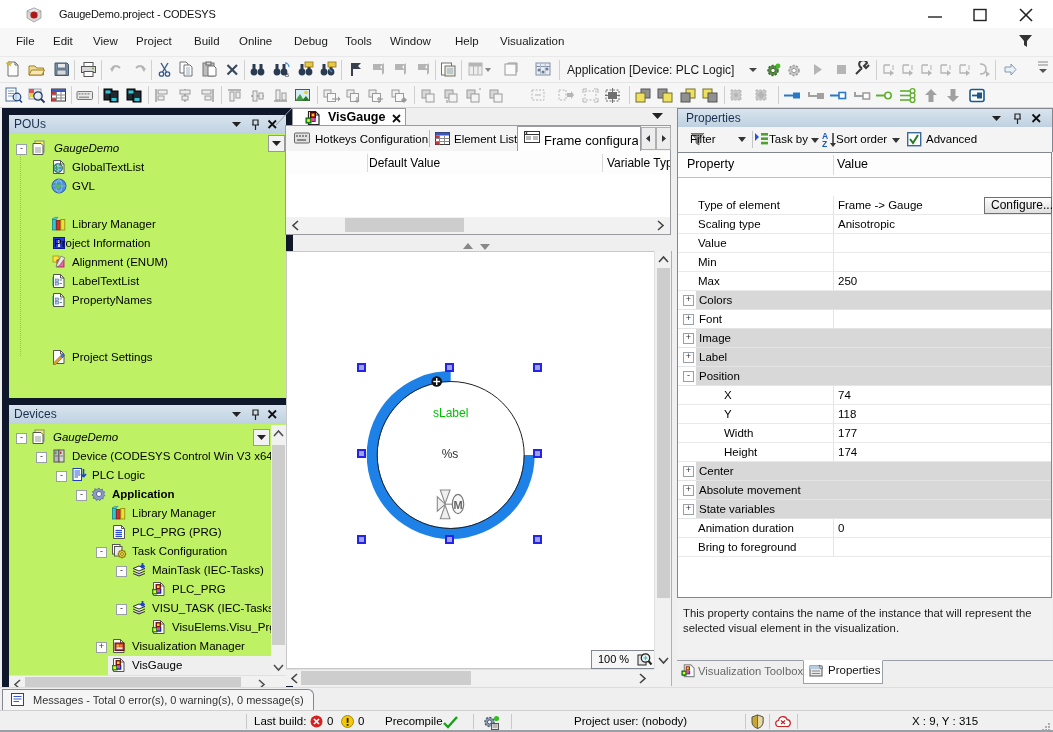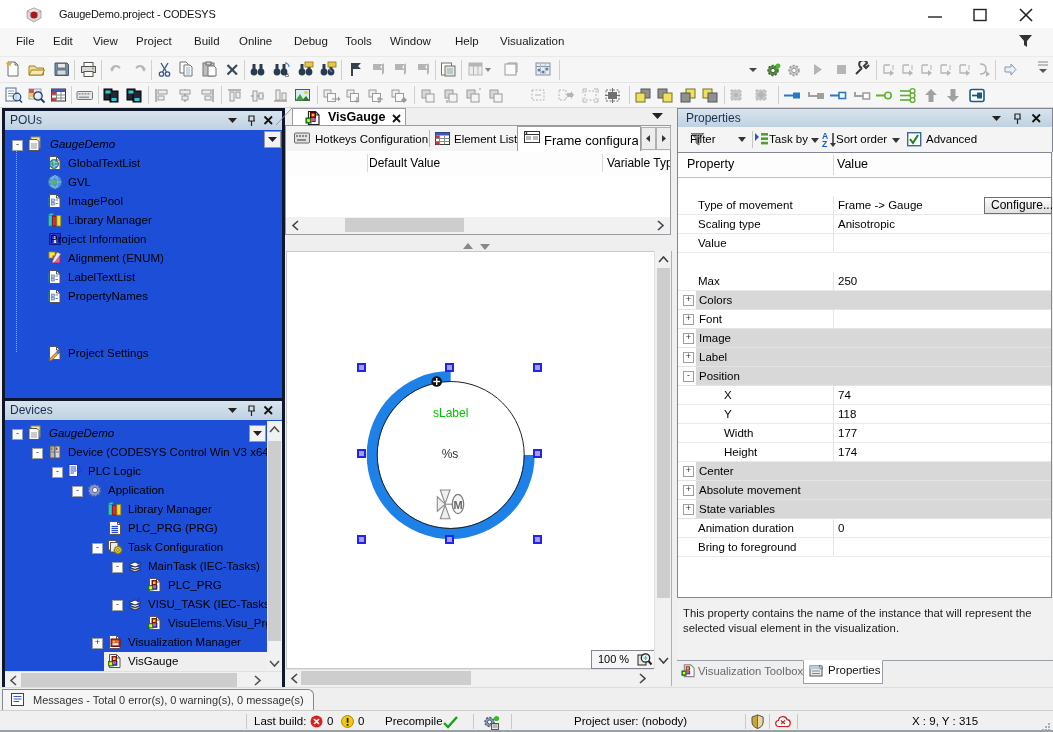--- a/index.html
+++ b/index.html
@@ -1,17 +1,17 @@
 <!DOCTYPE html>
 <html><head><meta charset="utf-8"><style>
 html,body{margin:0;padding:0}
 body{width:1053px;height:732px;position:relative;background:#EFEFEF;font-family:"Liberation Sans",sans-serif;overflow:hidden;font-size:12px;color:#000}
 .a{position:absolute}
 span.a{white-space:nowrap}
-.panel{position:absolute;border:3px solid #0f172a;background:#1d4ed8}
+.panel{position:absolute;border:7px solid #0f172a;background:#bef264}
 .phdr{position:absolute;left:0;right:0;top:0;height:19px;background:linear-gradient(#D8E4EF,#BFD1E0);color:#1A3050;font-size:12px;line-height:19px;padding-left:5px}
 .trow{position:absolute;height:19px;line-height:19px;white-space:nowrap;font-size:11.5px}
 .ticon{position:absolute;width:16px;height:16px}
 .sep{position:absolute;width:1px;background:#D0D0D0;top:3px;bottom:3px}
 .grow{position:absolute;left:0;right:0;height:19px;line-height:19px}
 .pm{position:absolute;width:9px;height:9px;border:1px solid #9AA0A8;background:#FCFCFC;font-size:9px;line-height:7px;text-align:center;color:#333}
 .sb{background:#F1F1F1}
 .sbthumb{position:absolute;background:#CDCDCD}
 .hnd{position:absolute;width:9px;height:9px;background:#A0A0F0;border:2px solid #2323EB;box-sizing:border-box}
 .menu-it{position:absolute;top:0;height:100%;line-height:27px;font-size:11.5px;color:#1a1a1a}
@@ -174,20 +174,21 @@
     <svg class="a" style="left:535px;top:4px" width="17" height="17" viewBox="0 0 17 17">
       <rect x="1" y="2" width="14" height="12" fill="#E8ECF2" stroke="#8090A8"></rect>
       <line x1="1" y1="5.5" x2="15" y2="5.5" stroke="#8090A8"></line>
       <line x1="5.5" y1="2" x2="5.5" y2="14" stroke="#B0BCCC"></line>
       <line x1="10.2" y1="2" x2="10.2" y2="14" stroke="#B0BCCC"></line>
       <circle cx="4" cy="9" r="1.5" fill="#6A7A90"></circle>
       <circle cx="8" cy="11" r="1.5" fill="#6A7A90"></circle>
       <circle cx="12" cy="8" r="1.5" fill="#6A7A90"></circle>
     </svg>
     <div class="sep" style="left:559px"></div>
+    <div class="a" style="left:567px;top:0;height:26px;line-height:26px;font-size:12px;color:#1a1a1a">Application [Device: PLC Logic]</div>
     <svg class="a" style="left:748px;top:4px" width="10" height="17" viewBox="0 0 10 17">
       <polygon points="1,7 9,7 5,11" fill="#444"></polygon>
     </svg>
     <svg class="a" style="left:765px;top:4px" width="19" height="18" viewBox="0 0 19 18">
       <circle cx="8" cy="9.5" r="5" fill="#5A8A4A" stroke="#3A6A2A" stroke-width="1.5" stroke-dasharray="2 1.6"></circle>
       <circle cx="8" cy="9.5" r="2.2" fill="#fff" stroke="#3A6A2A"></circle>
       <circle cx="13" cy="5.0" r="2.4" fill="#40C020"></circle>
     </svg>
     <svg class="a" style="left:786px;top:4px" width="19" height="18" viewBox="0 0 19 18">
       <circle cx="8" cy="9.5" r="5" fill="#C8C8C8" stroke="#9A9A9A" stroke-width="1.5" stroke-dasharray="2 1.6"></circle>
@@ -494,32 +495,20 @@
     </div>
     <div class="trow" style="left:0;top:62px;right:14px;">
       <span class="ticon" style="left:42px;top:1px"><svg width="16" height="16" viewBox="0 0 16 16">
           <circle cx="8" cy="8" r="7" fill="#4A90E0" stroke="#2A5AA0"></circle>
           <ellipse cx="8" cy="8" rx="3" ry="6.5" fill="none" stroke="#88B8E8" stroke-width="0.9"></ellipse>
           <line x1="1.5" y1="8" x2="14.5" y2="8" stroke="#88B8E8" stroke-width="0.9"></line>
           <path d="M3 4.5 q5-3 8 0 M3 11.5 q5 3 8 0" fill="none" stroke="#88B8E8" stroke-width="0.9"></path>
           <path d="M4 5 q2 3 7 1 l-2 4 q-3 2-5-1z" fill="#58B858" stroke="none"></path>
         </svg></span>
       <span class="a" style="left:63px">GVL</span>
-    </div>
-    <div class="trow" style="left:0;top:81px;right:14px;">
-      <span class="ticon" style="left:42px;top:1px"><svg width="16" height="16" viewBox="0 0 16 16">
-          <rect x="1.5" y="4" width="2.5" height="9" fill="#2A8A8A"></rect>
-          <path d="M2.5 1.5 h7 l3.5 3.5 v9.5 h-10.5 z" fill="#FCFCFC" stroke="#555" stroke-width="1"></path>
-          <path d="M9.5 1.5 v3.5 h3.5" fill="none" stroke="#555" stroke-width="1"></path>
-          <rect x="4.5" y="6" width="3" height="2.5" fill="#B0C8E8" stroke="#5070A0" stroke-width="0.6"></rect>
-          <rect x="4.5" y="9.5" width="3" height="2.5" fill="#B0C8E8" stroke="#5070A0" stroke-width="0.6"></rect>
-          <line x1="8.5" y1="7" x2="11" y2="7" stroke="#6A88B8"></line>
-          <line x1="8.5" y1="10.5" x2="11" y2="10.5" stroke="#6A88B8"></line>
-        </svg></span>
-      <span class="a" style="left:63px">ImagePool</span>
     </div>
     <div class="trow" style="left:0;top:100px;right:14px;">
       <span class="ticon" style="left:42px;top:1px"><svg width="16" height="16" viewBox="0 0 16 16">
           <rect x="1.5" y="3" width="3.6" height="11" fill="#28C8D8" stroke="#15808A" stroke-width="0.8"></rect>
           <rect x="5.6" y="4.5" width="3.6" height="9.5" fill="#D83030" stroke="#8A1515" stroke-width="0.8"></rect>
           <rect x="9.8" y="3.5" width="4" height="10.5" fill="#F0E030" stroke="#908410" stroke-width="0.8"></rect>
           <path d="M1.5 3 l2-1.6 3.6 0 -2 1.6z" fill="#70E0E8" stroke="#15808A" stroke-width="0.6"></path>
         </svg></span>
       <span class="a" style="left:63px">Library Manager</span>
     </div>
@@ -617,21 +606,21 @@
           <path d="M12.5 2 v8 m0 0 l-2.5-3 m2.5 3 l2.5-3" stroke="#2040D0" stroke-width="1.6" fill="none"></path>
         </svg></span>
       <span class="a" style="left:83px;">PLC Logic</span>
     </div>
     <div class="trow" style="left:0;top:80px;right:14px;">
       <div class="pm" style="left:67px;top:5px">-</div>
       <span class="ticon" style="left:82px;top:1px"><svg width="16" height="16" viewBox="0 0 16 16">
           <path d="M8 2 l1.2 1.8 2.2-0.6 0.2 2.2 2.2 0.6 -1.2 1.9 1.4 1.7 -2 1 0.2 2.2 -2.2-0.2 -1 2 -1.8-1.3 -1.9 1.2 -0.8-2.1 -2.2 0 0.5-2.2 -1.9-1.1 1.6-1.6 -1-2 2.2-0.5 0.1-2.2 2.1 0.7z" fill="#8C9CC8" stroke="#5A6A9A" stroke-width="0.8"></path>
           <circle cx="8" cy="8" r="2.6" fill="#F4F4F8" stroke="#5A6A9A"></circle>
         </svg></span>
-      <span class="a" style="left:103px;font-weight:normal">Application</span>
+      <span class="a" style="left:103px;font-weight:bold">Application</span>
     </div>
     <div class="trow" style="left:0;top:99px;right:14px;">
       <span class="ticon" style="left:102px;top:1px"><svg width="16" height="16" viewBox="0 0 16 16">
           <rect x="1.5" y="3" width="3.6" height="11" fill="#28C8D8" stroke="#15808A" stroke-width="0.8"></rect>
           <rect x="5.6" y="4.5" width="3.6" height="9.5" fill="#D83030" stroke="#8A1515" stroke-width="0.8"></rect>
           <rect x="9.8" y="3.5" width="4" height="10.5" fill="#F0E030" stroke="#908410" stroke-width="0.8"></rect>
           <path d="M1.5 3 l2-1.6 3.6 0 -2 1.6z" fill="#70E0E8" stroke="#15808A" stroke-width="0.6"></path>
         </svg></span>
       <span class="a" style="left:123px;">Library Manager</span>
     </div>
@@ -962,34 +951,40 @@
       </svg>
       <span class="a" style="left:248px;top:6px">Advanced</span>
     </div>
     <div class="a" style="left:0;top:44px;right:1px;height:446px;background:#fff;border:1px solid #828790;box-sizing:border-box">
       <div class="a" style="left:0;top:0;right:0;height:24px;background:#FDFDFD;border-bottom:1px solid #C0C0C0">
         <span class="a" style="left:9px;top:4px;font-size:12.5px">Property</span>
         <div class="a" style="left:155px;top:2px;width:1px;height:20px;background:#D8D8D8"></div>
         <span class="a" style="left:159px;top:4px;font-size:12.5px">Value</span>
       </div>
       <div class="grow" style="top:43px">
-        <span class="a" style="left:20px">Type of movement</span>
+        <span class="a" style="left:20px">Type of element</span>
         <div class="a" style="left:155px;top:0;width:1px;height:19px;background:#E4E4E4"></div>
         <span class="a" style="left:160px">Frame -&gt; Gauge</span>
         <div class="a" style="left:0;top:18px;right:0;height:1px;background:#E9E9E9"></div>
         <div class="a" style="left:306px;top:1px;width:68px;height:17px;background:linear-gradient(#FDFDFD,#E0E0E0);border:1px solid #707070;box-sizing:border-box;font-size:12px;padding-left:6px;line-height:15px">Configure...</div>
       </div>
       <div class="grow" style="top:62px">
         <span class="a" style="left:20px">Scaling type</span>
         <div class="a" style="left:155px;top:0;width:1px;height:19px;background:#E4E4E4"></div>
         <span class="a" style="left:160px">Anisotropic</span>
         <div class="a" style="left:0;top:18px;right:0;height:1px;background:#E9E9E9"></div>
       </div>
       <div class="grow" style="top:81px">
         <span class="a" style="left:20px">Value</span>
+        <div class="a" style="left:155px;top:0;width:1px;height:19px;background:#E4E4E4"></div>
+        <span class="a" style="left:160px"></span>
+        <div class="a" style="left:0;top:18px;right:0;height:1px;background:#E9E9E9"></div>
+      </div>
+      <div class="grow" style="top:100px">
+        <span class="a" style="left:20px">Min</span>
         <div class="a" style="left:155px;top:0;width:1px;height:19px;background:#E4E4E4"></div>
         <span class="a" style="left:160px"></span>
         <div class="a" style="left:0;top:18px;right:0;height:1px;background:#E9E9E9"></div>
       </div>
       <div class="grow" style="top:119px">
         <span class="a" style="left:20px">Max</span>
         <div class="a" style="left:155px;top:0;width:1px;height:19px;background:#E4E4E4"></div>
         <span class="a" style="left:160px">250</span>
         <div class="a" style="left:0;top:18px;right:0;height:1px;background:#E9E9E9"></div>
       </div>

